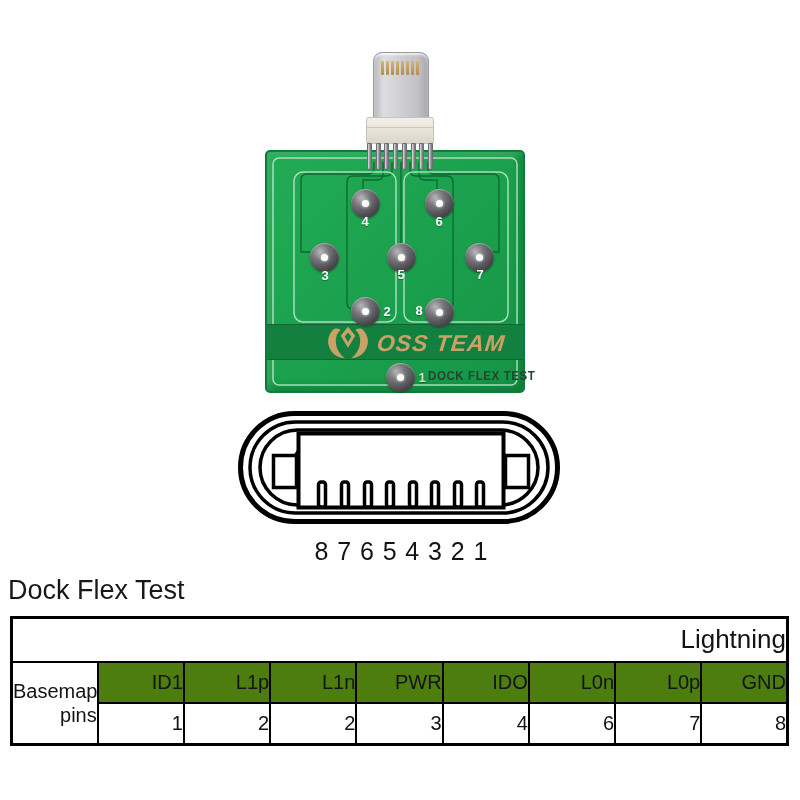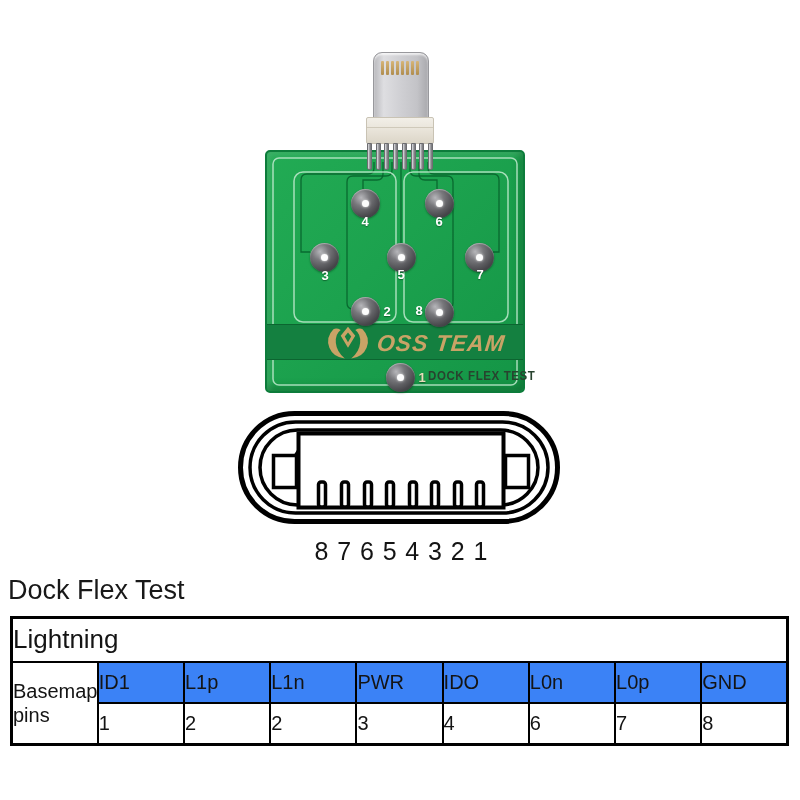--- a/index.html
+++ b/index.html
@@ -74,27 +74,27 @@
   }
   .port-pin-numbers span { width:19px; text-align:center; font-size:25px; color:#141414; }
 
   
   .page-heading { position:absolute; left:8px; top:575px; font-size:27px; color:#181818; }
   .pin-table {
     position:absolute; left:10px; top:616px; width:779px;
     border-collapse:collapse; table-layout:fixed;
   }
   .pin-table th, .pin-table td {
-    border:2px solid #000; text-align:left; vertical-align:middle;
+    border:2px solid #000; text-align:right; vertical-align:middle;
     color:#141414; font-weight:normal;
   }
   .pin-table { border:3px solid #000; }
   .row-title th { height:44px; font-size:26px; }
   .col-rowlabel { width:113px; font-size:20px; line-height:1.2; background:#fff;margin-left:39px; }
-  .row-headers th.sig { height:41px; font-size:20px; background:#3b82f6; }
+  .row-headers th.sig { height:41px; font-size:20px; background:#4d7c0f; }
   .row-values td { height:42px; font-size:20px; background:#fff; }
 </style>
 </head>
 <body>
 
 <div class="stage">
 
   <div class="plug-body"></div>
   <div class="plug-pins">
     <i></i>

